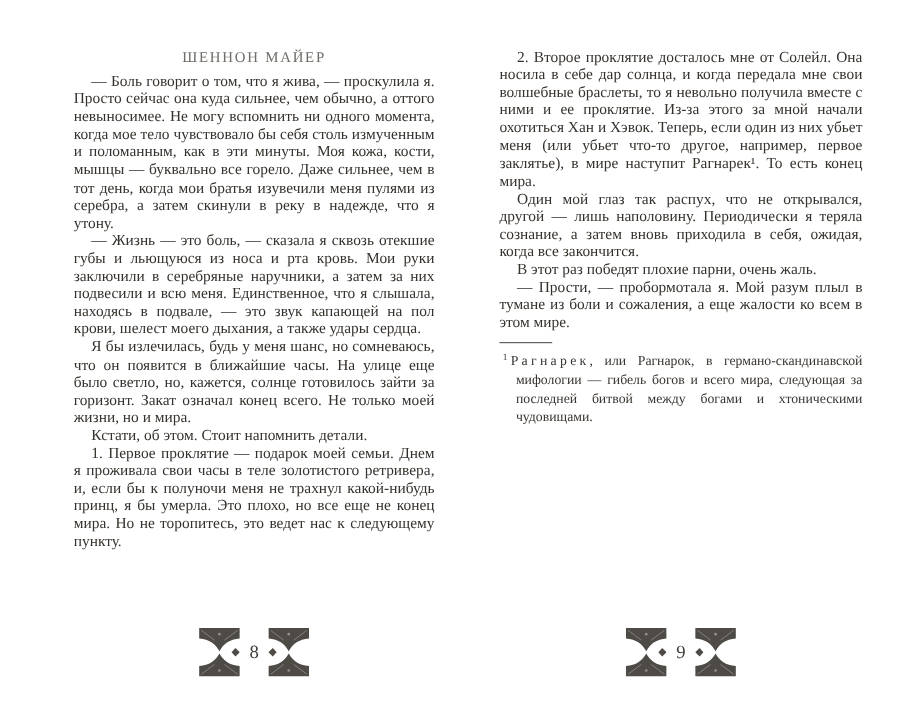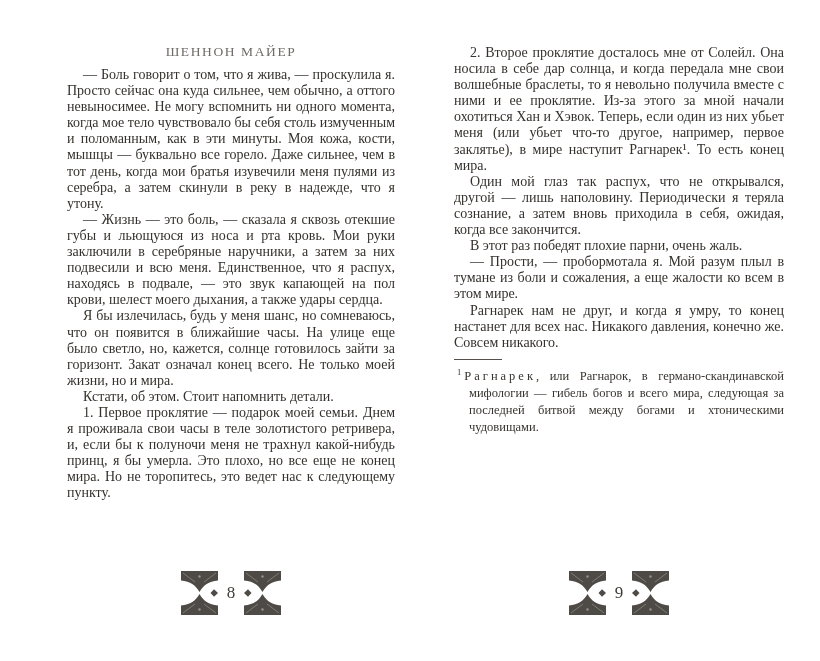--- a/index.html
+++ b/index.html
@@ -85,21 +85,21 @@
 <body>
 
 <div class="spread">
 
   <section class="page page-left">
     <div class="running-head">ШЕННОН МАЙЕР</div>
     <div class="body-text">
 
         <p class="para">— Боль говорит о том, что я жива, — проскулила я. Просто сейчас она куда сильнее, чем обычно, а оттого невыносимее. Не могу вспомнить ни одного момента, когда мое тело чувствовало бы себя столь измученным и поломанным, как в эти минуты. Моя кожа, кости, мышцы — буквально все горело. Даже сильнее, чем в тот день, когда мои братья изувечили меня пулями из серебра, а затем скинули в реку в надежде, что я утону.</p>
 
-        <p class="para">— Жизнь — это боль, — сказала я сквозь отекшие губы и льющуюся из носа и рта кровь. Мои руки заключили в серебряные наручники, а затем за них подвесили и всю меня. Единственное, что я распух, находясь в подвале, — это звук капающей на пол крови, шелест моего дыхания, а также удары сердца.</p>
+        <p class="para">— Жизнь — это боль, — сказала я сквозь отекшие губы и льющуюся из носа и рта кровь. Мои руки заключили в серебряные наручники, а затем за них подвесили и всю меня. Единственное, что я слышала, находясь в подвале, — это звук капающей на пол крови, шелест моего дыхания, а также удары сердца.</p>
 
 
         <p class="para">Я бы излечилась, будь у меня шанс, но сомневаюсь, что он появится в ближайшие часы. На улице еще было светло, но, кажется, солнце готовилось зайти за горизонт. Закат означал конец всего. Не только моей жизни, но и мира.</p>
 
 
         <p class="para">Кстати, об этом. Стоит напомнить детали.</p>
 
         <p class="para">1. Первое проклятие — подарок моей семьи. Днем я проживала свои часы в теле золотистого ретривера, и, если бы к полуночи меня не трахнул какой-нибудь принц, я бы умерла. Это плохо, но все еще не конец мира. Но не торопитесь, это ведет нас к следующему пункту.</p>
       </div>
   </section>
@@ -110,21 +110,20 @@
         <p class="para">2. Второе проклятие досталось мне от Солейл. Она носила в себе дар солнца, и когда передала мне свои волшебные браслеты, то я невольно получила вместе с ними и ее проклятие. Из-за этого за мной начали охотиться Хан и Хэвок. Теперь, если один из них убьет меня (или убьет что-то другое, например, первое заклятье), в мире наступит Рагнарек¹. То есть конец мира.</p>
 
 
         <p class="para">Один мой глаз так распух, что не открывался, другой — лишь наполовину. Периодически я теряла сознание, а затем вновь приходила в себя, ожидая, когда все закончится.</p>
 
         <p class="para">В этот раз победят плохие парни, очень жаль.</p>
 
 
         <p class="para">— Прости, — пробормотала я. Мой разум плыл в тумане из боли и сожаления, а еще жалости ко всем в этом мире.</p>
 
-        <p class="para">Рагнарек нам не друг, и когда я умру, то конец настанет для всех нас. Никакого давления, конечно же. Совсем никакого.</p>
       </div>
     <div class="footnote-sep"></div>
     <div class="footnote">
       <span class="fn-marker">1</span><span class="fn-term">Рагнарек</span><span>, или Рагнарок, в германо-скандинавской мифологии — гибель богов и всего мира, следующая за последней битвой между богами и хтоническими чудовищами.</span>
     </div>
   </section>
 
   <div class="pagenum-row row-left">
     <svg class="orn" width="37" height="44" viewBox="0 0 37 44" aria-hidden="true">
       <path fill="#4e4a45" d="M0,0 H37 V9.5 C27.5,10.5 22.5,14 18.5,21 C14.5,14 9.5,10.5 0,9.5 Z"></path>

